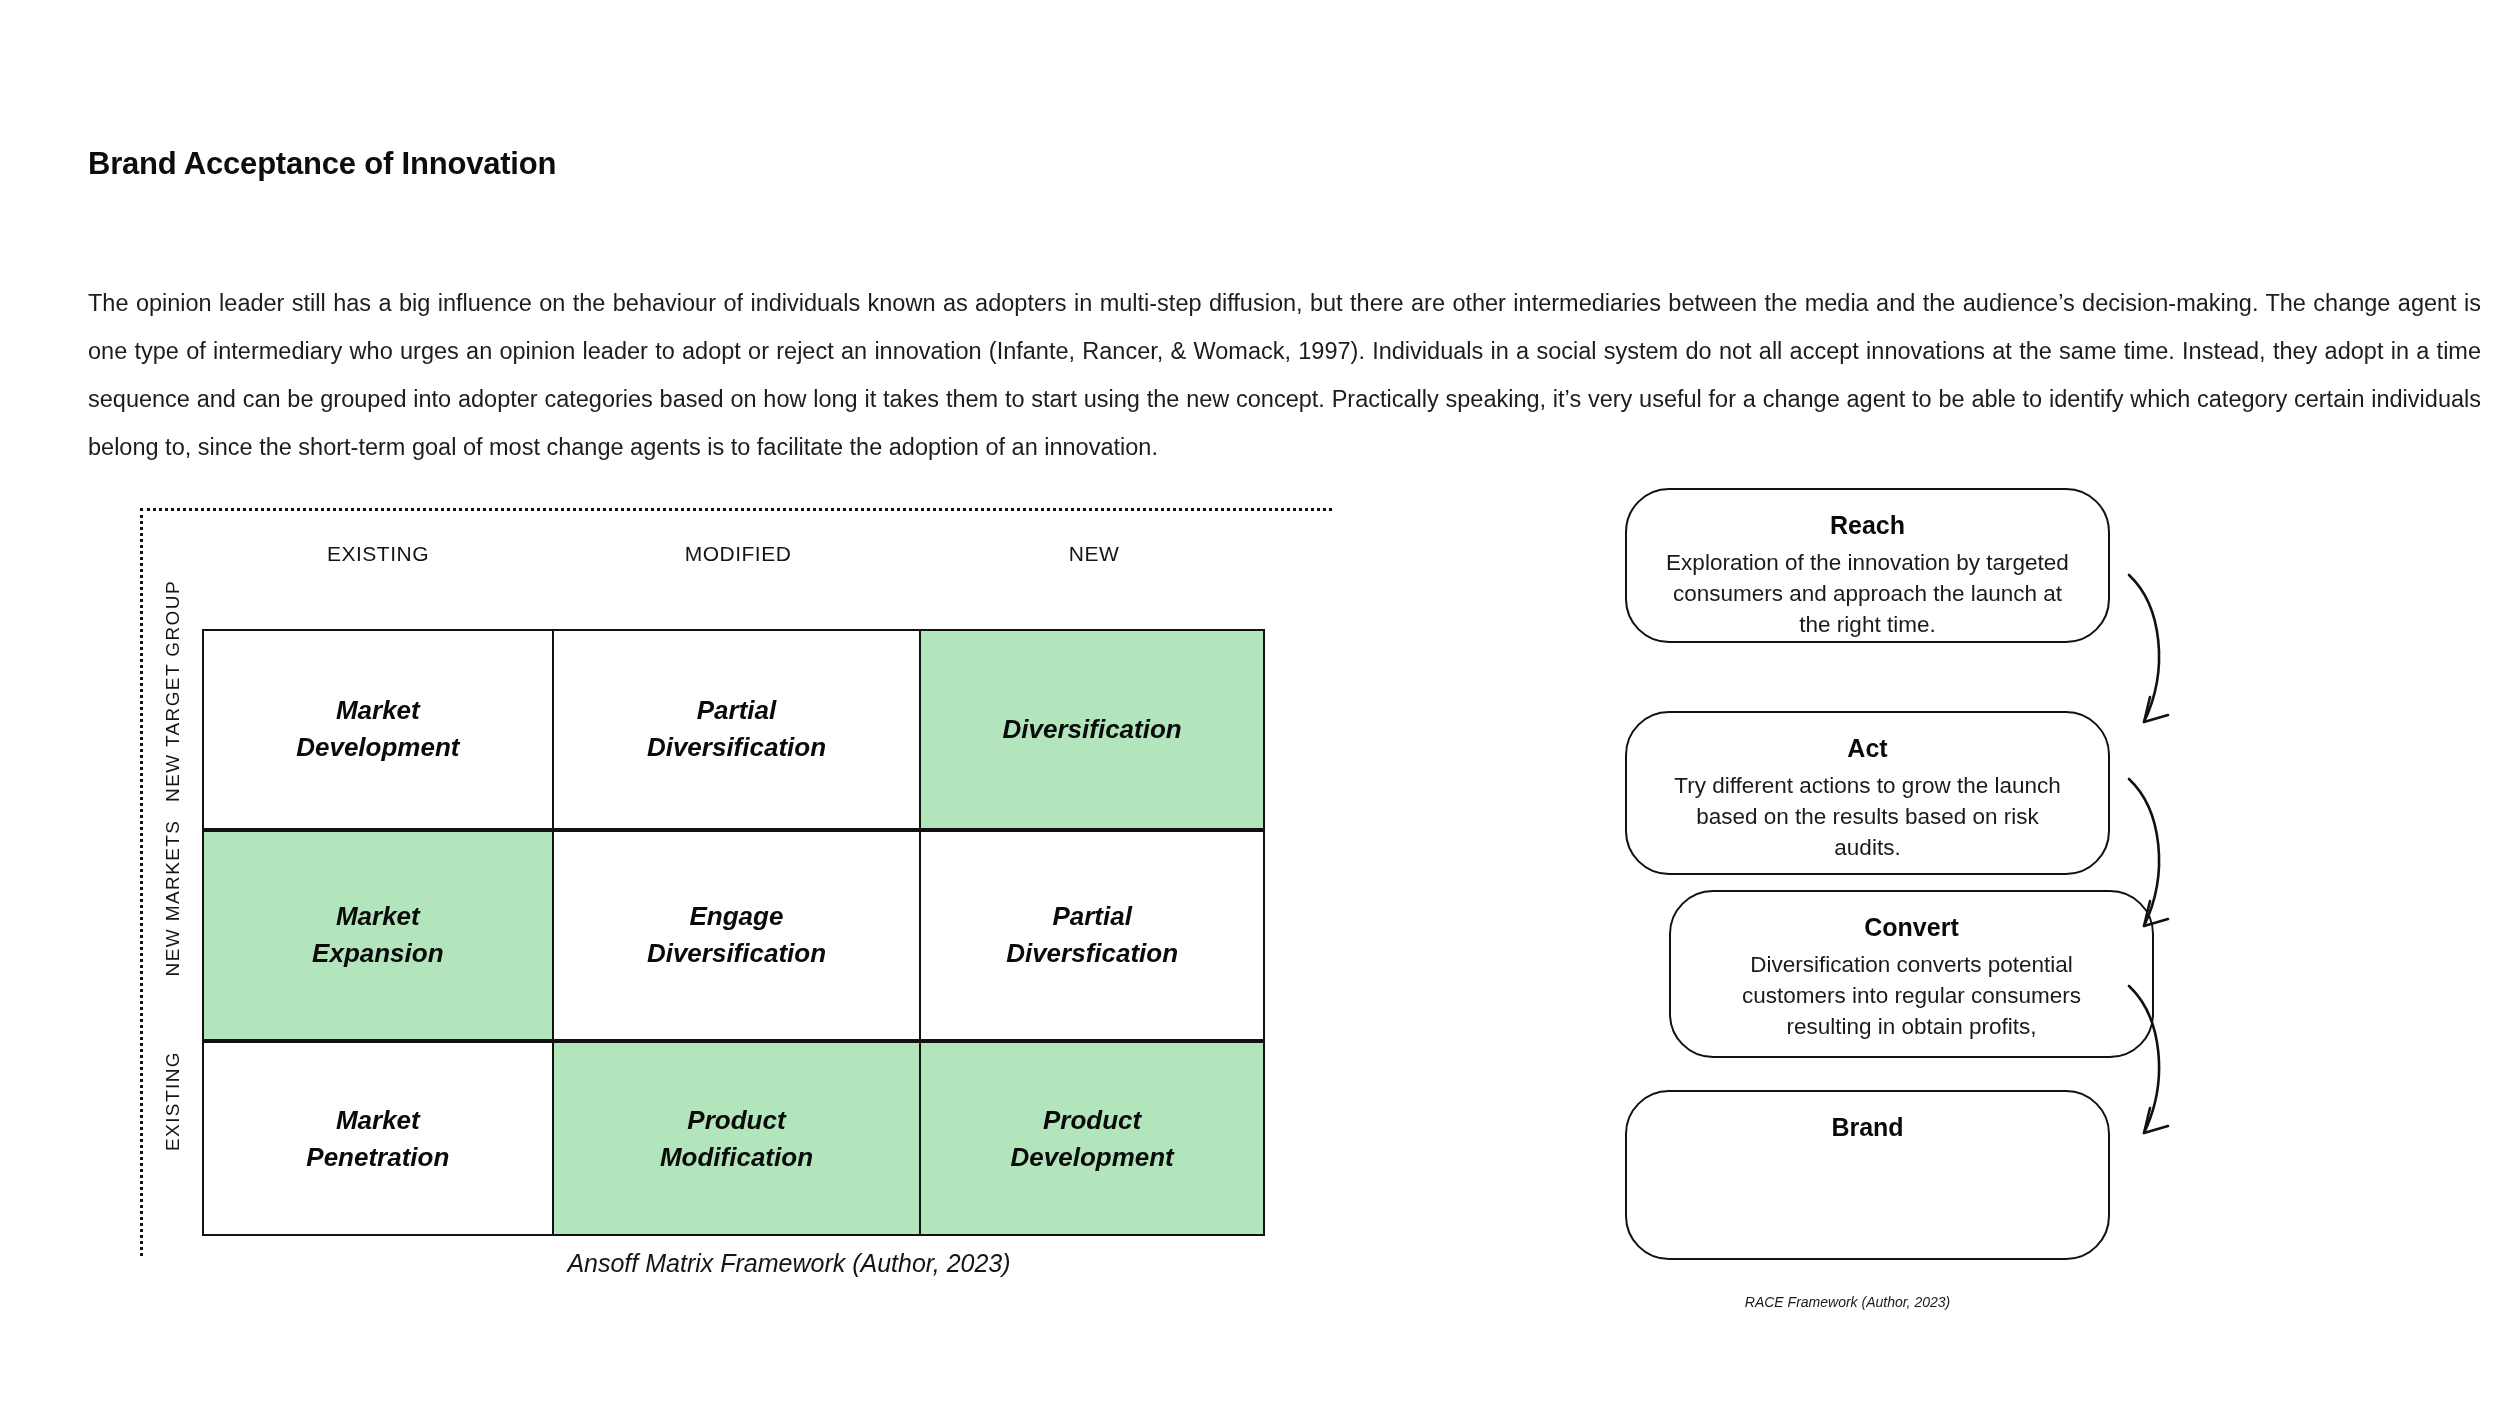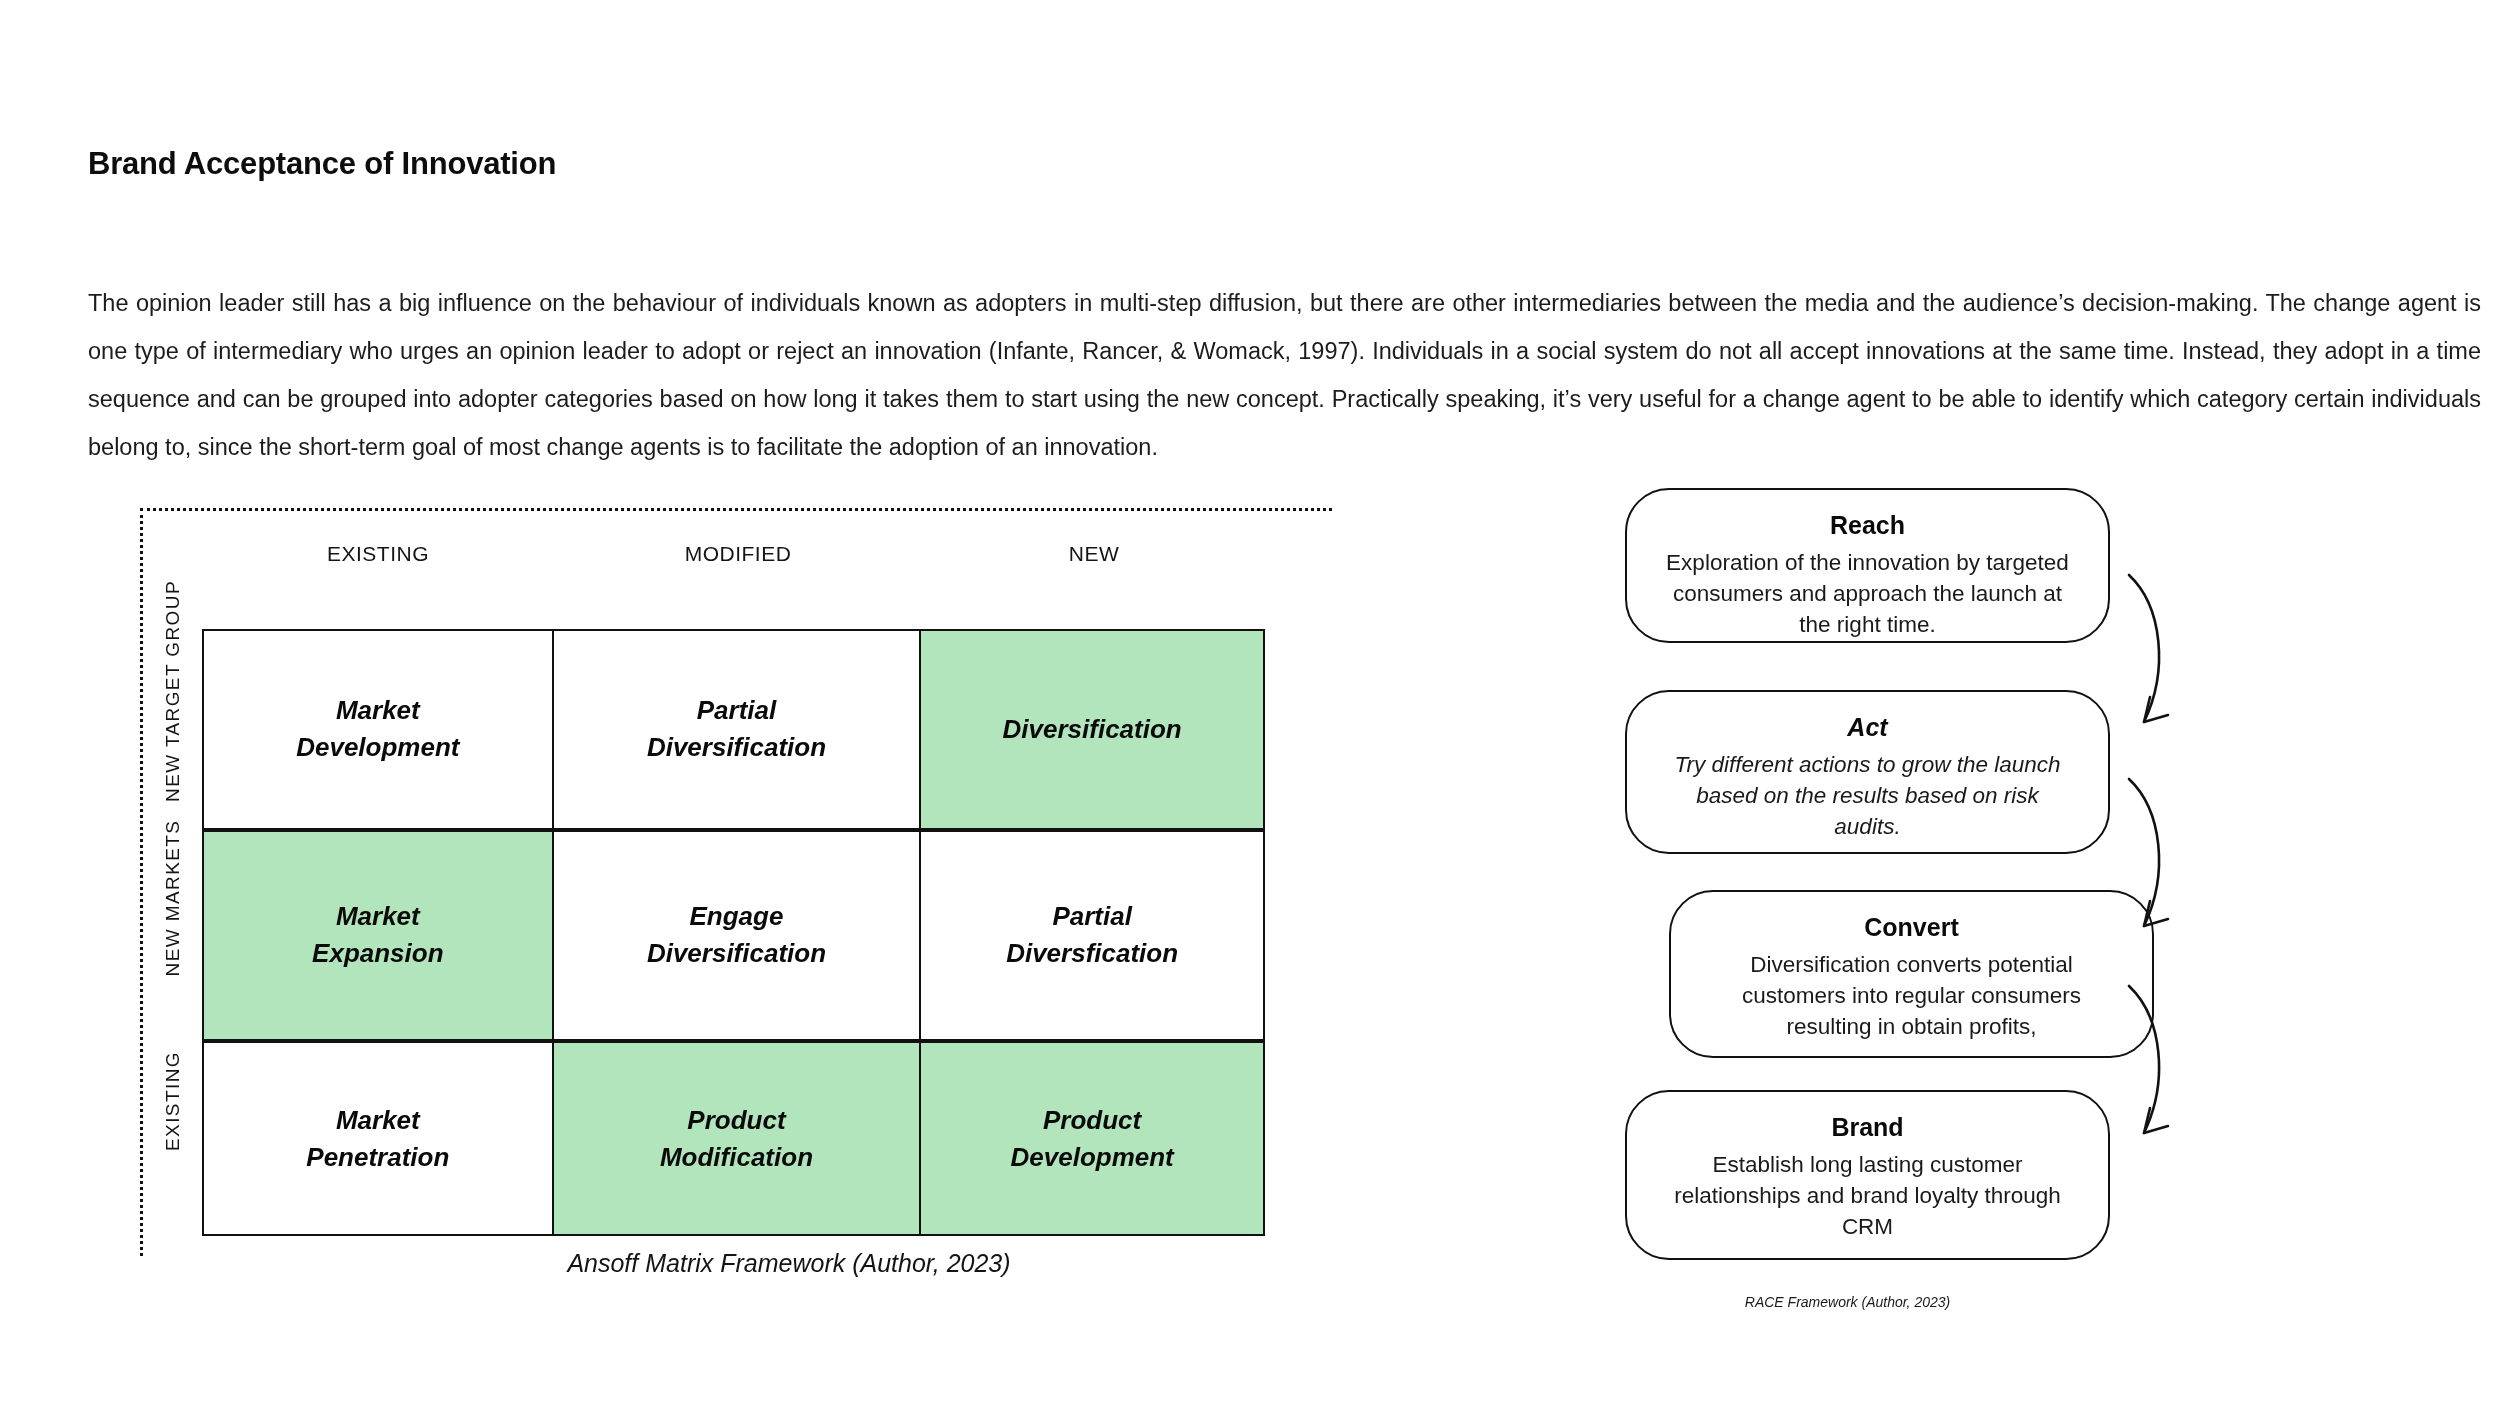--- a/index.html
+++ b/index.html
@@ -53,21 +53,21 @@
     position:absolute; left:289px; top:1249px; width:1000px; text-align:center;
     font-style:italic; font-size:25px; color:#141414;
   }
   
   .race-box {
     position:absolute; left:1625px; width:485px; box-sizing:border-box;
     border:2.5px solid #111; border-radius:44px; background:#fff;
     text-align:center; padding:21px 34px 0;
   }
   .race-box.b0 { top:488px; height:155px; }
-  .race-box.b1 { top:690px; height:164px;font-style:italic; }
+  .race-box.b1 { top:711px; height:164px; }
   .race-box.b2 { top:890px; height:168px;margin-left:44px; }
   .race-box.b3 { top:1090px; height:170px; }
   .race-title { font-weight:bold; font-size:25px; margin-bottom:7px; color:#0a0a0a; }
   .race-desc { font-size:22.5px; line-height:31px; color:#1a1a1a; }
   .arrow { position:absolute; left:2122px; }
   .arrow.a0 { top:572px; }
   .arrow.a1 { top:776px; }
   .arrow.a2 { top:983px; }
   .race-caption {
     position:absolute; left:1605px; top:1294px; width:485px; text-align:center;
@@ -125,21 +125,20 @@
     <div class="race-box b1">
       <div class="race-title">Act</div>
       <div class="race-desc">Try different actions to grow the launch based on the results based on risk audits.</div>
     </div>
     <div class="race-box b2">
       <div class="race-title">Convert</div>
       <div class="race-desc">Diversification converts potential customers into regular consumers resulting in obtain profits,</div>
     </div>
     <div class="race-box b3">
       <div class="race-title">Brand</div>
-      <div class="race-desc">Establish long lasting customer relationships and brand loyalty through CRM</div>
     </div>
 
     <svg class="arrow a0" width="60" height="165" viewBox="0 0 60 165">
       <path d="M7 3 C 40 34, 47 98, 22 150" fill="none" stroke="#111" stroke-width="2.6" stroke-linecap="round"></path>
       <path d="M22 150 L28 125 M22 150 L46 143" fill="none" stroke="#111" stroke-width="2.6" stroke-linecap="round"></path>
     </svg>
     <svg class="arrow a1" width="60" height="165" viewBox="0 0 60 165">
       <path d="M7 3 C 40 34, 47 98, 22 150" fill="none" stroke="#111" stroke-width="2.6" stroke-linecap="round"></path>
       <path d="M22 150 L28 125 M22 150 L46 143" fill="none" stroke="#111" stroke-width="2.6" stroke-linecap="round"></path>
     </svg>

